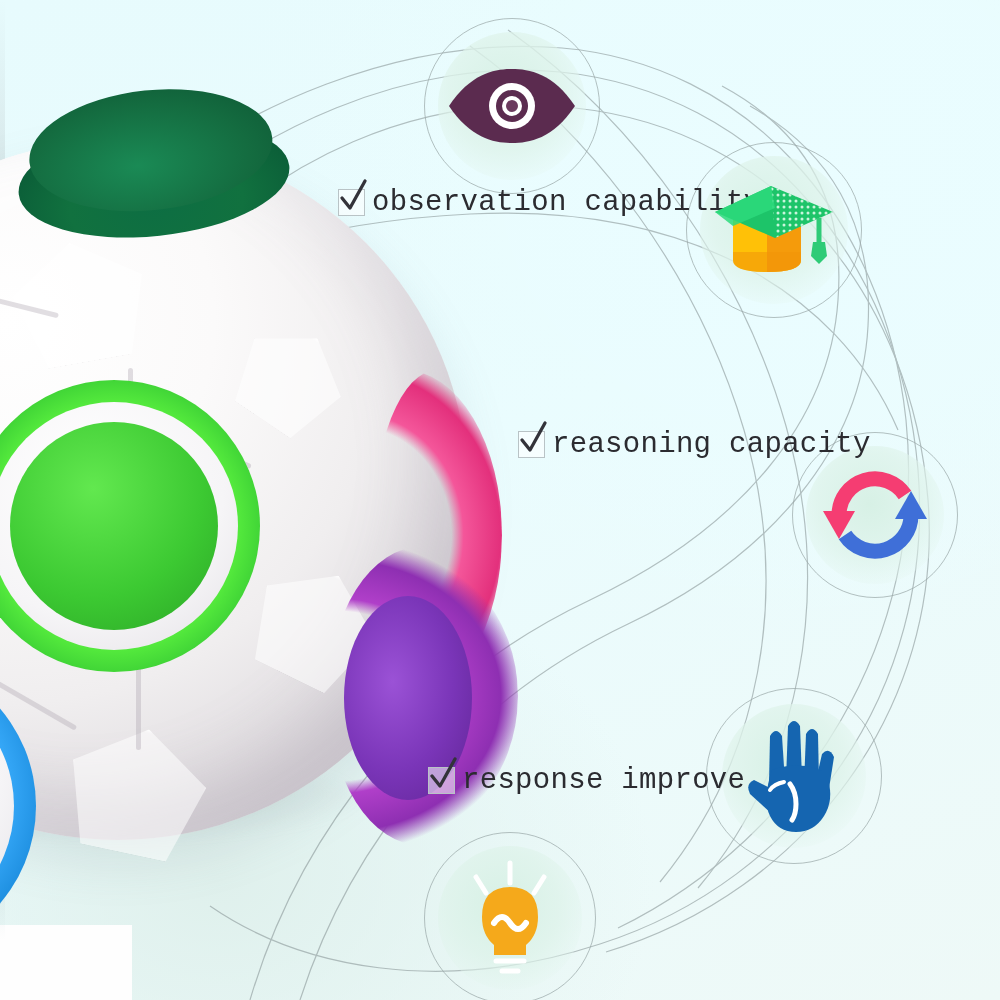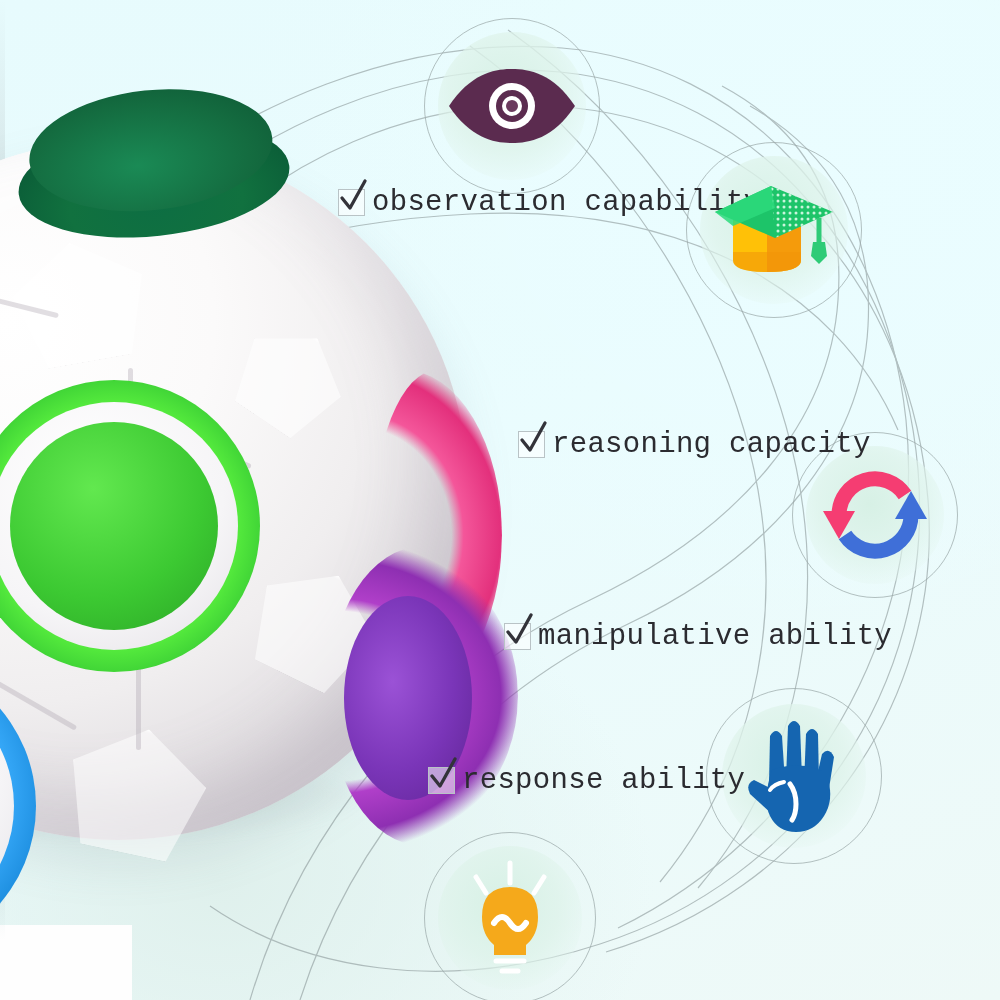--- a/index.html
+++ b/index.html
@@ -334,31 +334,23 @@
 
   <div class="benefit" style="left:518px; top:412px;margin-top:18px;">
     <span class="checkbox">
       <svg viewBox="0 0 31 35">
         <path d="M4 19 L12 29 L27 2" stroke="#33333a" stroke-width="3.3" fill="none" stroke-linecap="round" stroke-linejoin="round"></path>
       </svg>
     </span>
     <span class="benefit-label">reasoning capacity</span>
   </div>
 
-  <div class="benefit" style="left:504px; top:622px;">
-    <span class="checkbox">
-      <svg viewBox="0 0 31 35">
-        <path d="M4 19 L12 29 L27 2" stroke="#33333a" stroke-width="3.3" fill="none" stroke-linecap="round" stroke-linejoin="round"></path>
-      </svg>
-    </span>
-    <span class="benefit-label">manipulative ability</span>
-  </div>
 
   <div class="benefit" style="left:428px; top:766px;">
     <span class="checkbox">
       <svg viewBox="0 0 31 35">
         <path d="M4 19 L12 29 L27 2" stroke="#33333a" stroke-width="3.3" fill="none" stroke-linecap="round" stroke-linejoin="round"></path>
       </svg>
     </span>
-    <span class="benefit-label">response ability</span>
+    <span class="benefit-label">response improve</span>
   </div>
 
 </div>
 
 </body></html>

